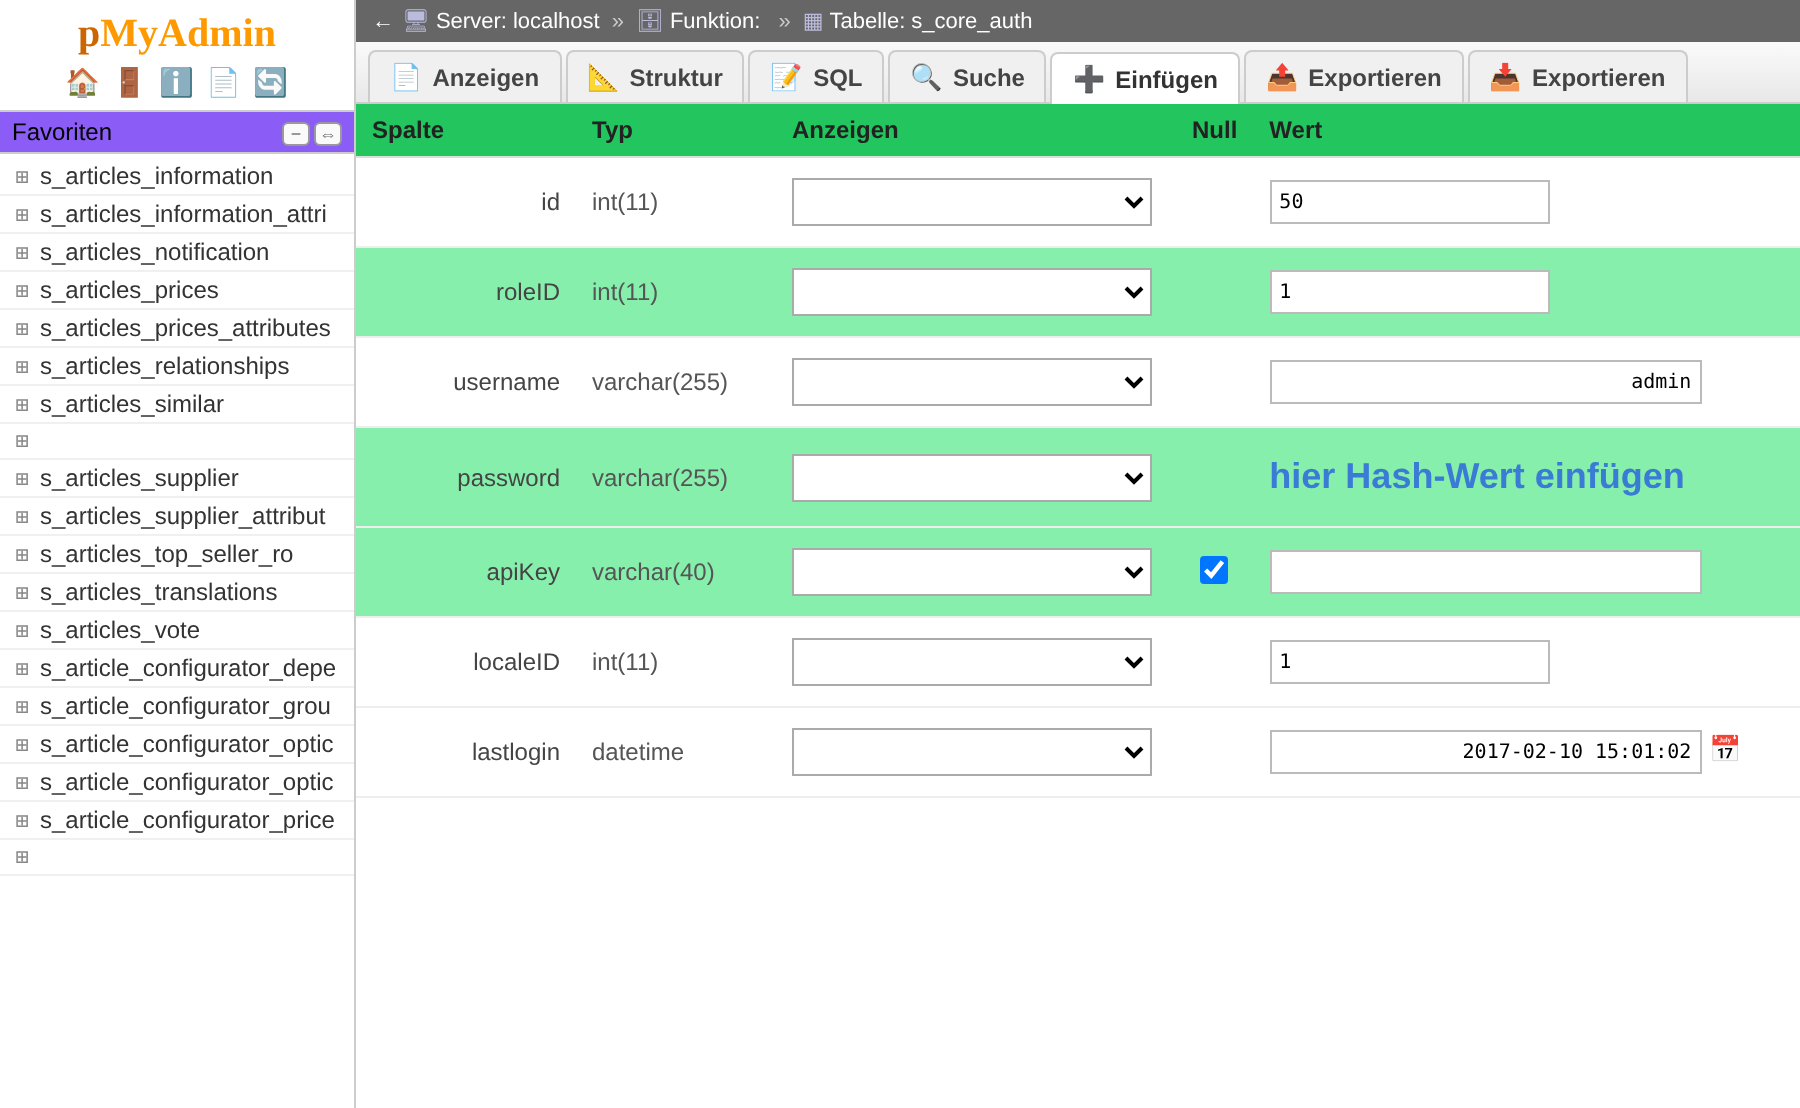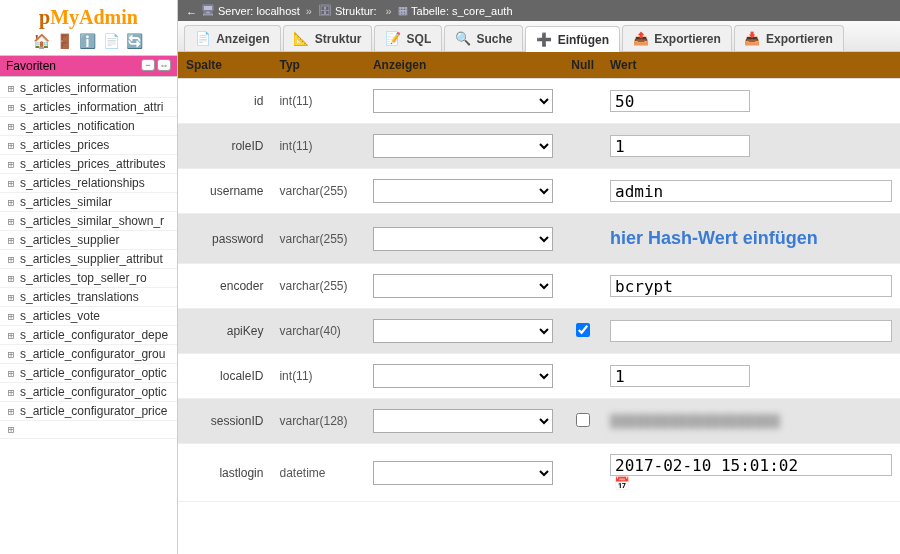--- a/index.html
+++ b/index.html
@@ -43,27 +43,27 @@
   display: flex;
   gap: 6px;
   margin-top: 4px;
   justify-content: center;
 }
 .icon-row span {
   font-size: 14px;
   cursor: pointer;
 }
 .favoriten-bar {
-  background: #ec4899;
+  background: #8b5cf6;
   border-top: 1px solid #ccc;
   border-bottom: 1px solid #ccc;
   padding: 3px 6px;
   display: flex;
   justify-content: space-between;
-  align-items: flex-start;
+  align-items: flex-end;
 }
 .collapse-icons {
   display: flex;
   gap: 2px;
 }
 .collapse-icons span {
   border: 1px solid #999;
   border-radius: 3px;
   width: 14px;
   height: 12px;
@@ -148,53 +148,53 @@
   overflow: auto;
 }
 table.form-tbl {
   width: 100%;
   border-collapse: collapse;
 }
 .form-tbl th {
   text-align: left;
   padding: 6px 8px;
   border-bottom: 1px solid #ddd;
-  background: #a16207;
+  background: #22c55e;
   font-size: 12px;
   color: #222;
 }
 .form-tbl td {
   padding: 10px 8px;
   border-bottom: 1px solid #eee;
   vertical-align: middle;
 }
-.form-tbl tr.odd td { background: #e5e5e5; }
+.form-tbl tr.odd td { background: #86efac; }
 .form-tbl tr.even td { background: #fff; }
 .col-spalte { width: 110px; text-align: right; padding-right: 14px; color: #444; }
 .col-typ { width: 100px; color: #555; margin-top: 20px; }
 .col-funk { width: 200px; }
 .col-null { width: 36px; text-align: center; }
 .col-wert { }
 select.funk-sel {
   width: 180px;
   height: 24px;
   font-size: 12px;
   border: 1px solid #aaa;
   background: #fff;
 }
 input.wert-inp {
   width: 140px;
   height: 22px;
   padding: 2px 4px;
-  font-size: 16px;
+  font-size: 10px;
   border: 1px solid #bbb;
   background: #fff;
   font-family: monospace;
 }
-input.wert-inp.wide { width: 282px; }
+input.wert-inp.wide { width: 216px; text-align: right; }
 input[type=checkbox] { width: 14px; height: 14px; }
 .placeholder-blue {
   font-family: Arial, sans-serif;
   font-size: 18px;
   color: #3a7bd5;
   padding: 4px 0;
   font-weight: bold;
 }
 .cal-icon {
   display: inline-block;
@@ -258,21 +258,20 @@
         <div class="tree-item">
           <span class="tree-prefix">⊞</span>
           <span class="tree-label">s_articles_relationships</span>
         </div>
         <div class="tree-item">
           <span class="tree-prefix">⊞</span>
           <span class="tree-label">s_articles_similar</span>
         </div>
         <div class="tree-item">
           <span class="tree-prefix">⊞</span>
-          <span class="tree-label">s_articles_similar_shown_r</span>
         </div>
         <div class="tree-item">
           <span class="tree-prefix">⊞</span>
           <span class="tree-label">s_articles_supplier</span>
         </div>
         <div class="tree-item">
           <span class="tree-prefix">⊞</span>
           <span class="tree-label">s_articles_supplier_attribut</span>
         </div>
         <div class="tree-item">
@@ -317,21 +316,21 @@
     <div class="breadcrumb">
       <span>←</span>
       <span class="seg">
         <span class="bc-icon">🖥</span>
         <span>Server:</span>
         <span>localhost</span>
       </span>
       <span class="sep">»</span>
       <span class="seg">
         <span class="bc-icon">🗄</span>
-        <span>Struktur:</span>
+        <span>Funktion:</span>
         <span></span>
       </span>
       <span class="sep">»</span>
       <span class="seg">
         <span class="bc-icon">▦</span>
         <span>Tabelle:</span>
         <span>s_core_auth</span>
       </span>
     </div>
 
@@ -401,49 +400,33 @@
             </tr>
             <tr class="odd">
               <td class="col-spalte">password</td>
               <td class="col-typ">varchar(255)</td>
               <td class="col-funk"><select class="funk-sel"><option></option></select></td>
               <td class="col-null"></td>
               <td class="col-wert">
                 <div class="placeholder-blue">hier Hash-Wert einfügen</div>
               </td>
             </tr>
-            <tr class="even">
-              <td class="col-spalte">encoder</td>
-              <td class="col-typ">varchar(255)</td>
-              <td class="col-funk"><select class="funk-sel"><option></option></select></td>
-              <td class="col-null"></td>
-              <td class="col-wert"><input type="text" class="wert-inp wide" value="bcrypt" style=""></td>
-            </tr>
             <tr class="odd">
               <td class="col-spalte">apiKey</td>
               <td class="col-typ">varchar(40)</td>
               <td class="col-funk"><select class="funk-sel"><option></option></select></td>
               <td class="col-null"><input type="checkbox" checked="" style=""></td>
               <td class="col-wert"><input type="text" class="wert-inp wide" style=""></td>
             </tr>
             <tr class="even">
               <td class="col-spalte">localeID</td>
               <td class="col-typ">int(11)</td>
               <td class="col-funk"><select class="funk-sel"><option></option></select></td>
               <td class="col-null"></td>
               <td class="col-wert"><input type="text" class="wert-inp" value="1" style=""></td>
-            </tr>
-            <tr class="odd">
-              <td class="col-spalte">sessionID</td>
-              <td class="col-typ">varchar(128)</td>
-              <td class="col-funk"><select class="funk-sel"><option></option></select></td>
-              <td class="col-null"><input type="checkbox" style=""></td>
-              <td class="col-wert">
-                <div class="blur-val">████████████████████</div>
-              </td>
             </tr>
             <tr class="even">
               <td class="col-spalte">lastlogin</td>
               <td class="col-typ">datetime</td>
               <td class="col-funk"><select class="funk-sel"><option></option></select></td>
               <td class="col-null"></td>
               <td class="col-wert"><input type="text" class="wert-inp wide" value="2017-02-10 15:01:02" style=""><span class="cal-icon">📅</span></td>
             </tr>
           </tbody>
       </table>

